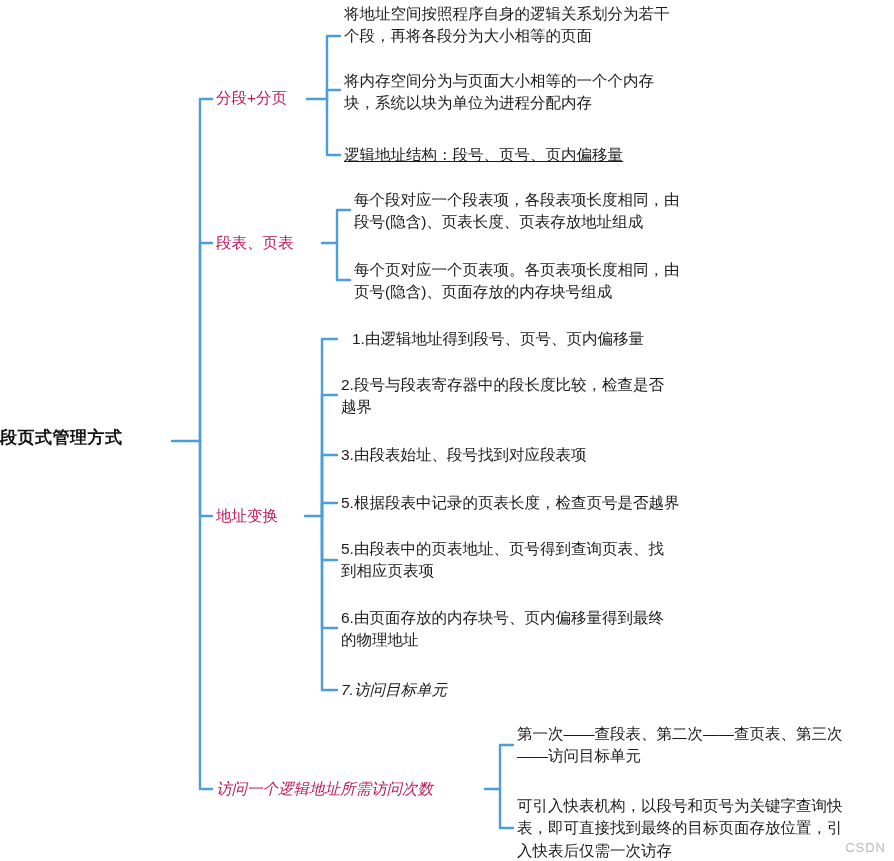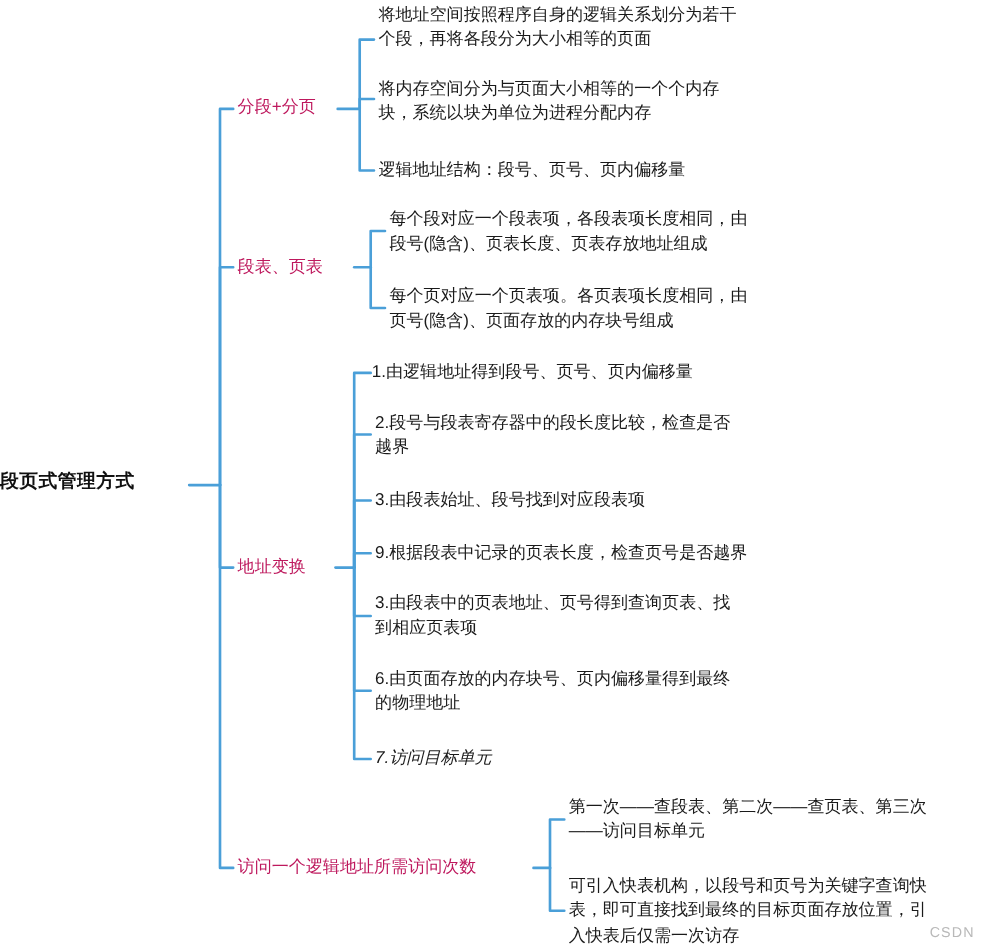--- a/index.html
+++ b/index.html
@@ -97,41 +97,41 @@
     </g>
   </svg>
 
   <div class="node root-node" style="left:0px; top:426px; width:175px; text-align:left;">段页式管理方式</div>
 
   <div class="node branch-node" style="left:216px; top:87px; width:95px;">分段+分页</div>
   <div class="node leaf-node" style="left:344px; top:70px; width:420px;">将内存空间分为与页面大小相等的一个个内存
 块，系统以块为单位为进程分配内存</div>
   <div class="node leaf-node" style="left:344px; top:3px; width:420px;">将地址空间按照程序自身的逻辑关系划分为若干
 个段，再将各段分为大小相等的页面</div>
-  <div class="node leaf-node" style="left:344px; top:144px; width:430px;">逻辑地址结构：段号、页号、页内偏移量</div>
+  <div class="node leaf-node" style="left:344px; top:144px; width:430px;text-decoration:underline;">逻辑地址结构：段号、页号、页内偏移量</div>
 
   <div class="node branch-node" style="left:216px; top:232px; width:110px;">段表、页表</div>
   <div class="node leaf-node" style="left:354px; top:259px; width:430px;">每个页对应一个页表项。各页表项长度相同，由
 页号(隐含)、页面存放的内存块号组成</div>
   <div class="node leaf-node" style="left:354px; top:189px; width:430px;">每个段对应一个段表项，各段表项长度相同，由
 段号(隐含)、页表长度、页表存放地址组成</div>
 
   <div class="node branch-node" style="left:216px; top:505px; width:95px;">地址变换</div>
-  <div class="node leaf-node" style="left:338px; top:328px; width:440px;">1.由逻辑地址得到段号、页号、页内偏移量</div>
+  <div class="node leaf-node" style="left:352px; top:328px; width:440px;">1.由逻辑地址得到段号、页号、页内偏移量</div>
   <div class="node leaf-node" style="left:341px; top:374px; width:400px;">2.段号与段表寄存器中的段长度比较，检查是否
 越界</div>
   <div class="node leaf-node" style="left:341px; top:444px; width:440px;">3.由段表始址、段号找到对应段表项</div>
-  <div class="node leaf-node" style="left:341px; top:492px; width:440px;">9.根据段表中记录的页表长度，检查页号是否越界</div>
-  <div class="node leaf-node" style="left:341px; top:538px; width:410px;">3.由段表中的页表地址、页号得到查询页表、找
+  <div class="node leaf-node" style="left:341px; top:492px; width:440px;">5.根据段表中记录的页表长度，检查页号是否越界</div>
+  <div class="node leaf-node" style="left:341px; top:538px; width:410px;">5.由段表中的页表地址、页号得到查询页表、找
 到相应页表项</div>
   <div class="node leaf-node" style="left:341px; top:607px; width:420px;">6.由页面存放的内存块号、页内偏移量得到最终
 的物理地址</div>
   <div class="node leaf-node" style="left:341px; top:679px; width:400px;font-style:italic;">7.访问目标单元</div>
 
-  <div class="node branch-node" style="left:216px; top:778px; width:280px;">访问一个逻辑地址所需访问次数</div>
+  <div class="node branch-node" style="left:216px; top:778px; width:280px;font-style:italic;">访问一个逻辑地址所需访问次数</div>
   <div class="node leaf-node" style="left:517px; top:723px; width:380px;">第一次——查段表、第二次——查页表、第三次
 ——访问目标单元</div>
   <div class="node leaf-node" style="left:517px; top:795px; width:380px;">可引入快表机构，以段号和页号为关键字查询快
 表，即可直接找到最终的目标页面存放位置，引
 入快表后仅需一次访存</div>
 
   <div class="watermark">CSDN</div>
 </div>
 
 </body></html>

